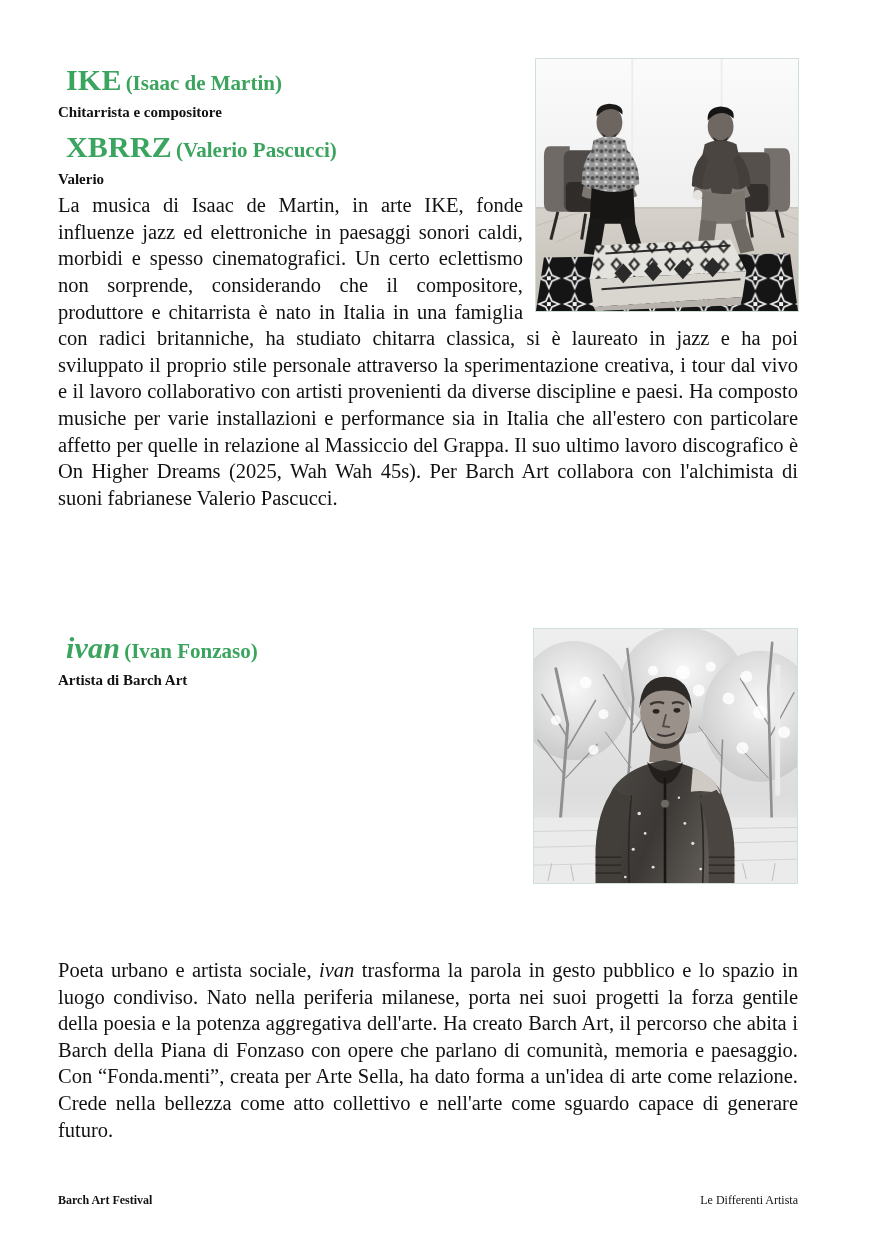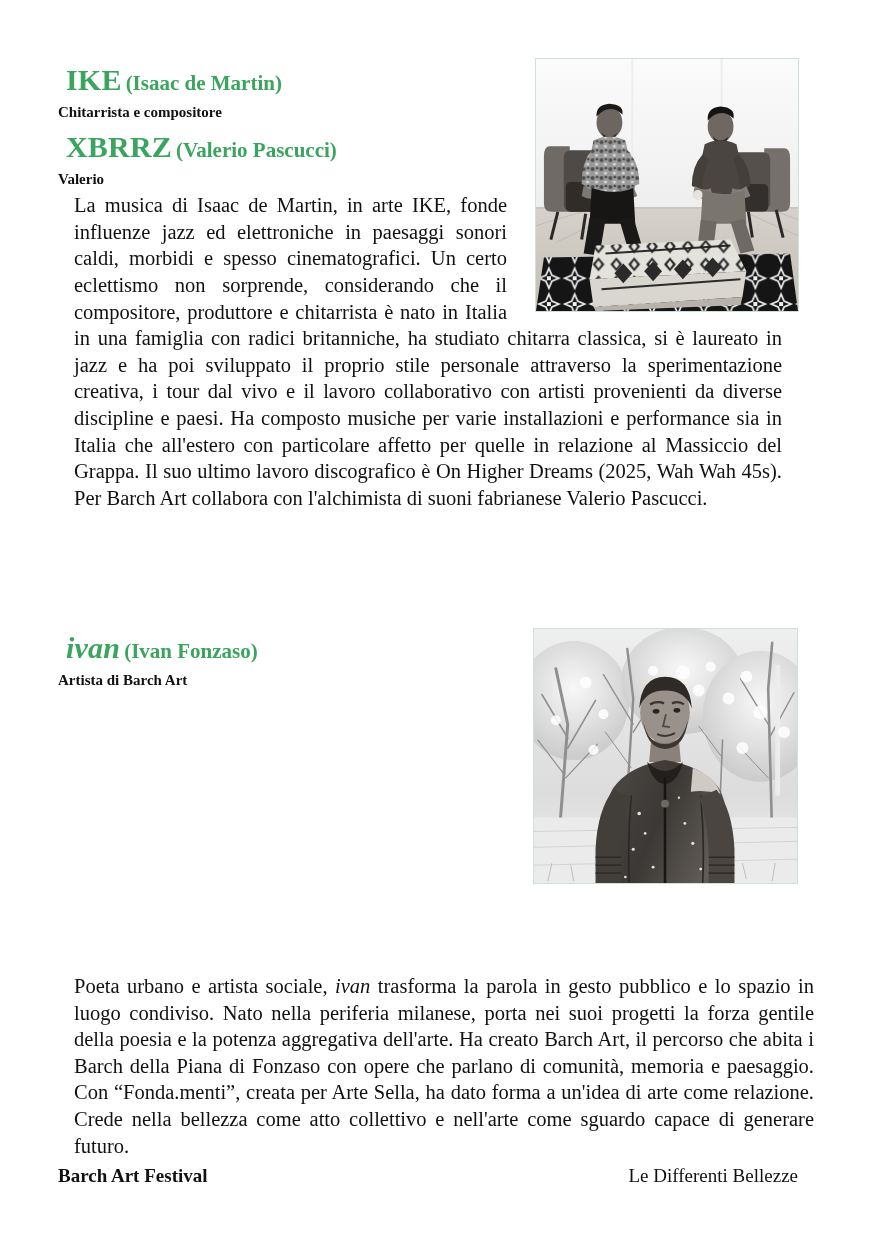--- a/index.html
+++ b/index.html
@@ -103,21 +103,21 @@
   }
 
   
   .body-copy {
     font-size: 20.5px;
     line-height: 26.6px;
     text-align: justify;
     text-justify: inter-word;
     hyphens: auto;
     -webkit-hyphens: auto;
-    margin: 16px;
+    margin: 0;
     color: #111111;
   }
 
   .para-1 {
     margin-top: 3px;
   }
 
   .para-1 .shape {
     float: right;
     width: 275px;
@@ -142,25 +142,25 @@
     left: 58px;
     top: 624px;
     width: 440px;
   }
 
   
   .footer {
     position: absolute;
     left: 58px;
     right: 76px;
-    bottom: 53px;
+    bottom: 32px;
     display: flex;
     align-items: baseline;
     justify-content: space-between;
-    font-size: 19px;
+    font-size: 12px;
     gap: 46px;
   }
 
   .footer-left {
     font-weight: bold;
     color: #111111;
   }
 
   .footer-right {
     font-weight: normal;
@@ -451,16 +451,16 @@
     </p>
     <p class="role">Artista di Barch Art</p>
   </div>
 
   <p class="body-copy para-2">
     <span>Poeta urbano e artista sociale, </span><span class="italic-word">ivan</span><span> trasforma la parola in gesto pubblico e lo spazio in luogo condiviso. Nato nella periferia milanese, porta nei suoi progetti la forza gentile della poesia e la potenza aggregativa dell'arte. Ha creato Barch Art, il percorso che abita i Barch della Piana di Fonzaso con opere che parlano di comunità, memoria e paesaggio. Con “Fonda.menti”, creata per Arte Sella, ha dato forma a un'idea di arte come relazione. Crede nella bellezza come atto collettivo e nell'arte come sguardo capace di generare futuro.</span>
   </p>
 
   <div class="footer">
     <span class="footer-left">Barch Art Festival</span>
-    <span class="footer-right">Le Differenti Bellezze</span>
+    <span class="footer-right">Le Differenti Artista</span>
   </div>
 
 </div>
 
 </body></html>

